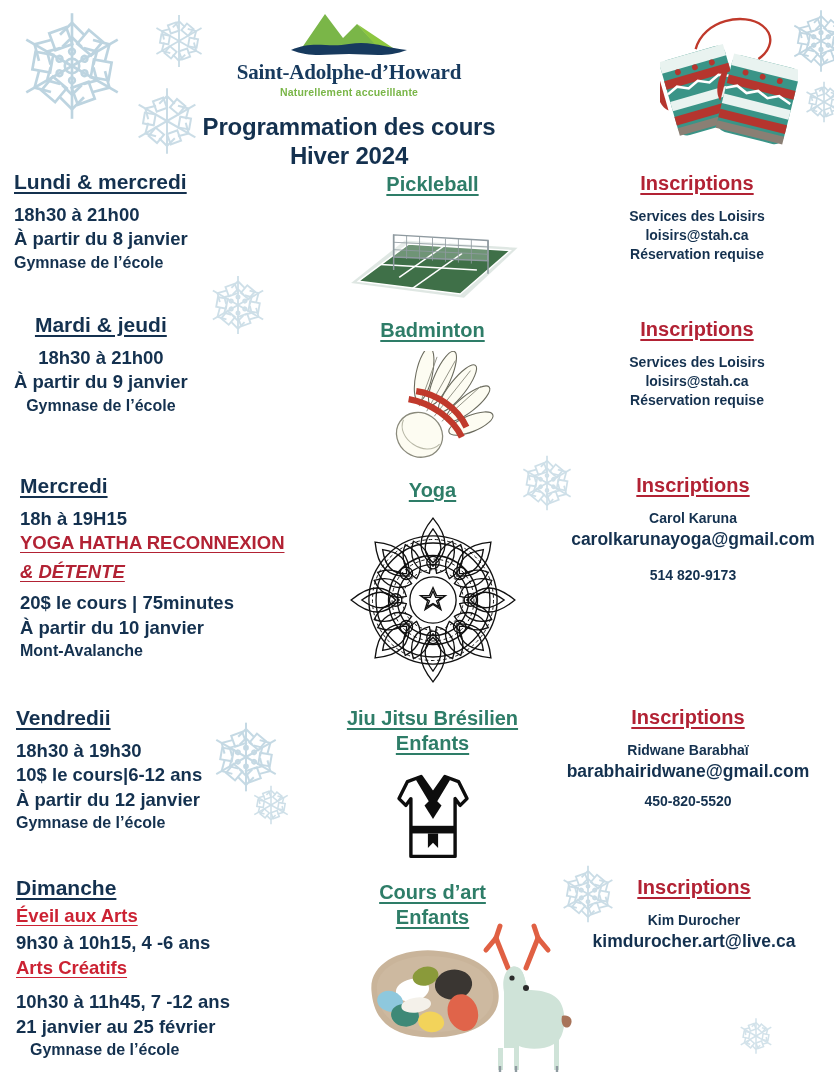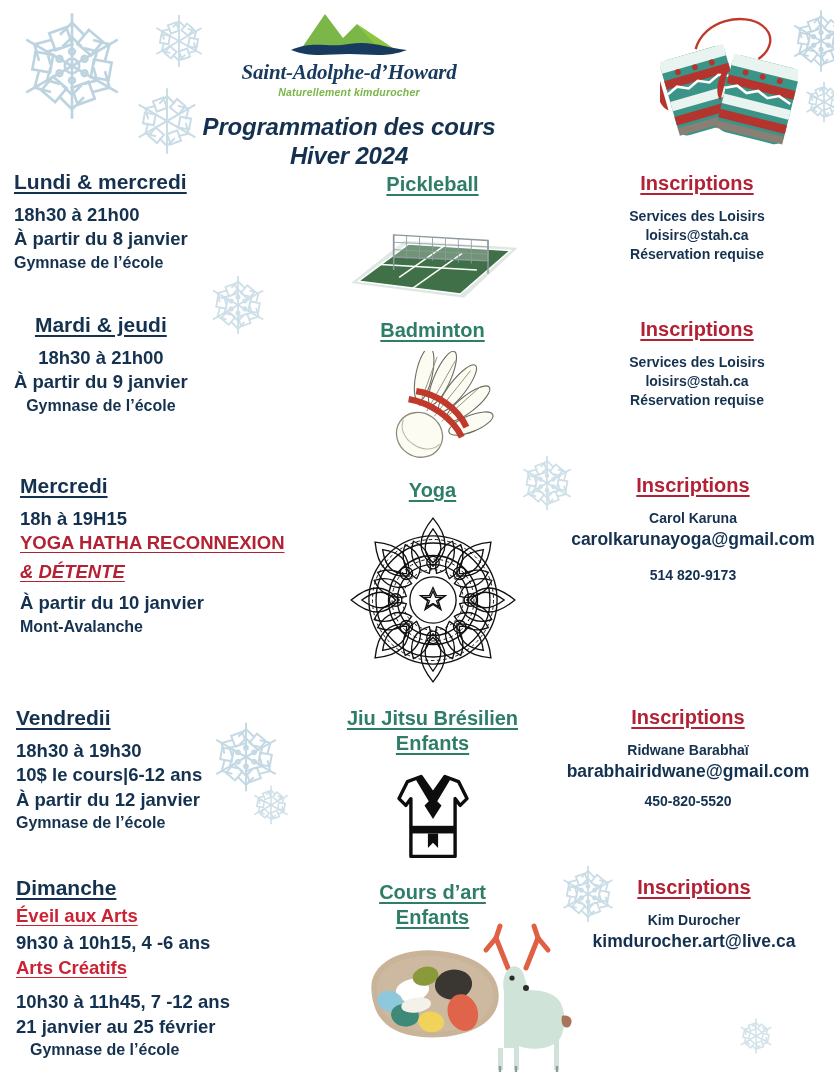--- a/index.html
+++ b/index.html
@@ -8,21 +8,21 @@
     font-family:"Liberation Sans", sans-serif;
     overflow:hidden;position:relative;
   }
   .page{position:relative;width:834px;height:1080px;overflow:hidden;}
 
   
   .snow{position:absolute;color:#a7c6d6;line-height:1;pointer-events:none;user-select:none;}
   .snow svg{display:block;width:100%;height:100%;}
 
   
-  .header{position:absolute;left:0;top:6px;width:698px;text-align:center;font-style:italic;}
+  .header{position:absolute;left:0;top:6px;width:698px;text-align:center;}
   .logo-wrap{display:inline-block;text-align:center;}
   .logo-mark{width:168px;height:58px;display:block;margin:0 auto;}
   .logo-name{
     font-family:"Liberation Serif", serif;font-weight:bold;
     font-size:21px;color:#173a5e;letter-spacing:-0.2px;line-height:1;margin-top:-2px;
   }
   .logo-tag{
     font-family:"Liberation Sans", sans-serif;font-weight:bold;
     font-size:10.5px;color:#7ab648;letter-spacing:0.2px;margin-top:3px;
   }
@@ -276,21 +276,21 @@
   </div>
 
   <div class="header">
     <div class="logo-wrap">
       <svg class="logo-mark" viewBox="0 0 168 58">
         <path d="M34 46 L60 8 L78 32 L92 18 L118 46 Z" fill="#7ab648"></path>
         <path d="M92 18 L106 34 L118 46 L134 46 Z" fill="#8cc63f"></path>
         <path d="M26 44 C48 34 62 42 84 38 C106 34 122 42 142 44 C122 52 104 48 84 48 C62 48 46 52 26 44 Z" fill="#173a5e"></path>
       </svg>
       <div class="logo-name">Saint-Adolphe-d’Howard</div>
-      <div class="logo-tag">Naturellement kimdurocher</div>
+      <div class="logo-tag">Naturellement accueillante</div>
     </div>
     <div class="main-title">
       <div>Programmation des cours</div>
       <div>Hiver 2024</div>
     </div>
   </div>
 
   <div class="cols">
 
     <div class="col col-left">
@@ -308,20 +308,21 @@
         <div class="line">À partir du 9 janvier</div>
         <div class="line sm">Gymnase de l’école</div>
       </div>
 
       <div class="block" style="left:20px;top:474px;">
         <div class="day">Mercredi </div>
         <div class="line">18h à 19H15</div>
         <div class="line red">YOGA HATHA RECONNEXION</div>
         <div class="line red" style="margin-top:4px;font-style:italic;"> &amp;  DÉTENTE</div>
         <div class="gap"></div>
+        <div class="line">20$ le cours | 75minutes</div>
         <div class="line">À partir du 10 janvier</div>
         <div class="line sm">Mont-Avalanche</div>
       </div>
 
       <div class="block" style="left:16px;top:706px;">
         <div class="day">Vendredii</div>
         <div class="line">18h30 à 19h30</div>
         <div class="line">10$ le cours|6-12 ans</div>
         <div class="line">À partir du 12 janvier</div>
         <div class="line sm">Gymnase de l’école</div>

